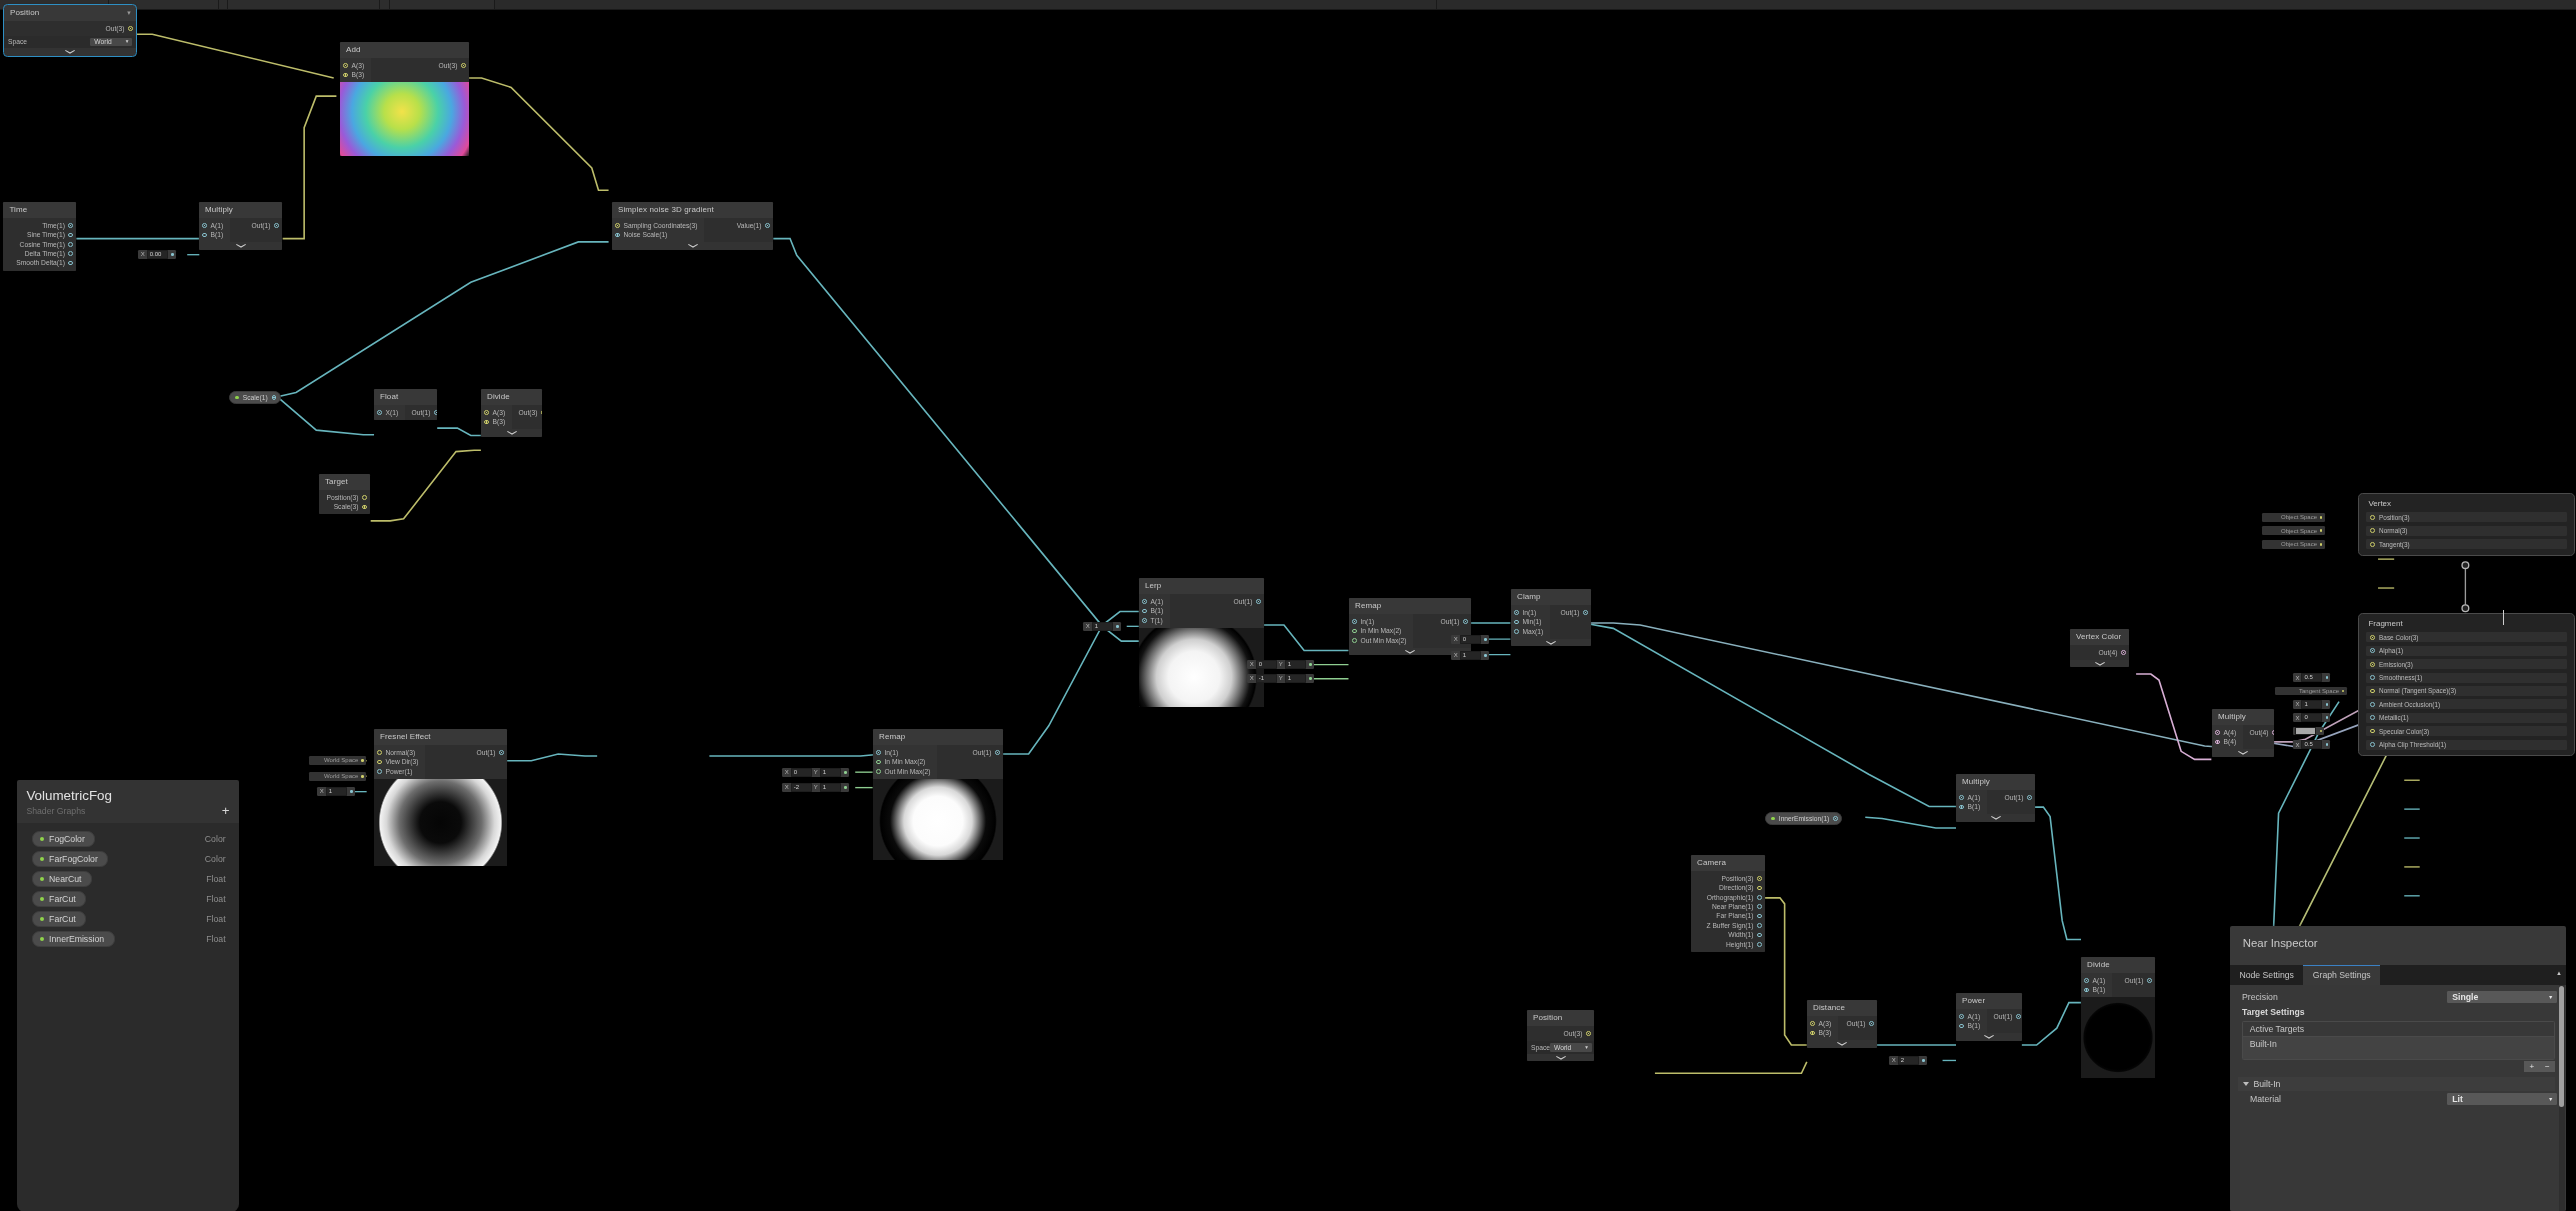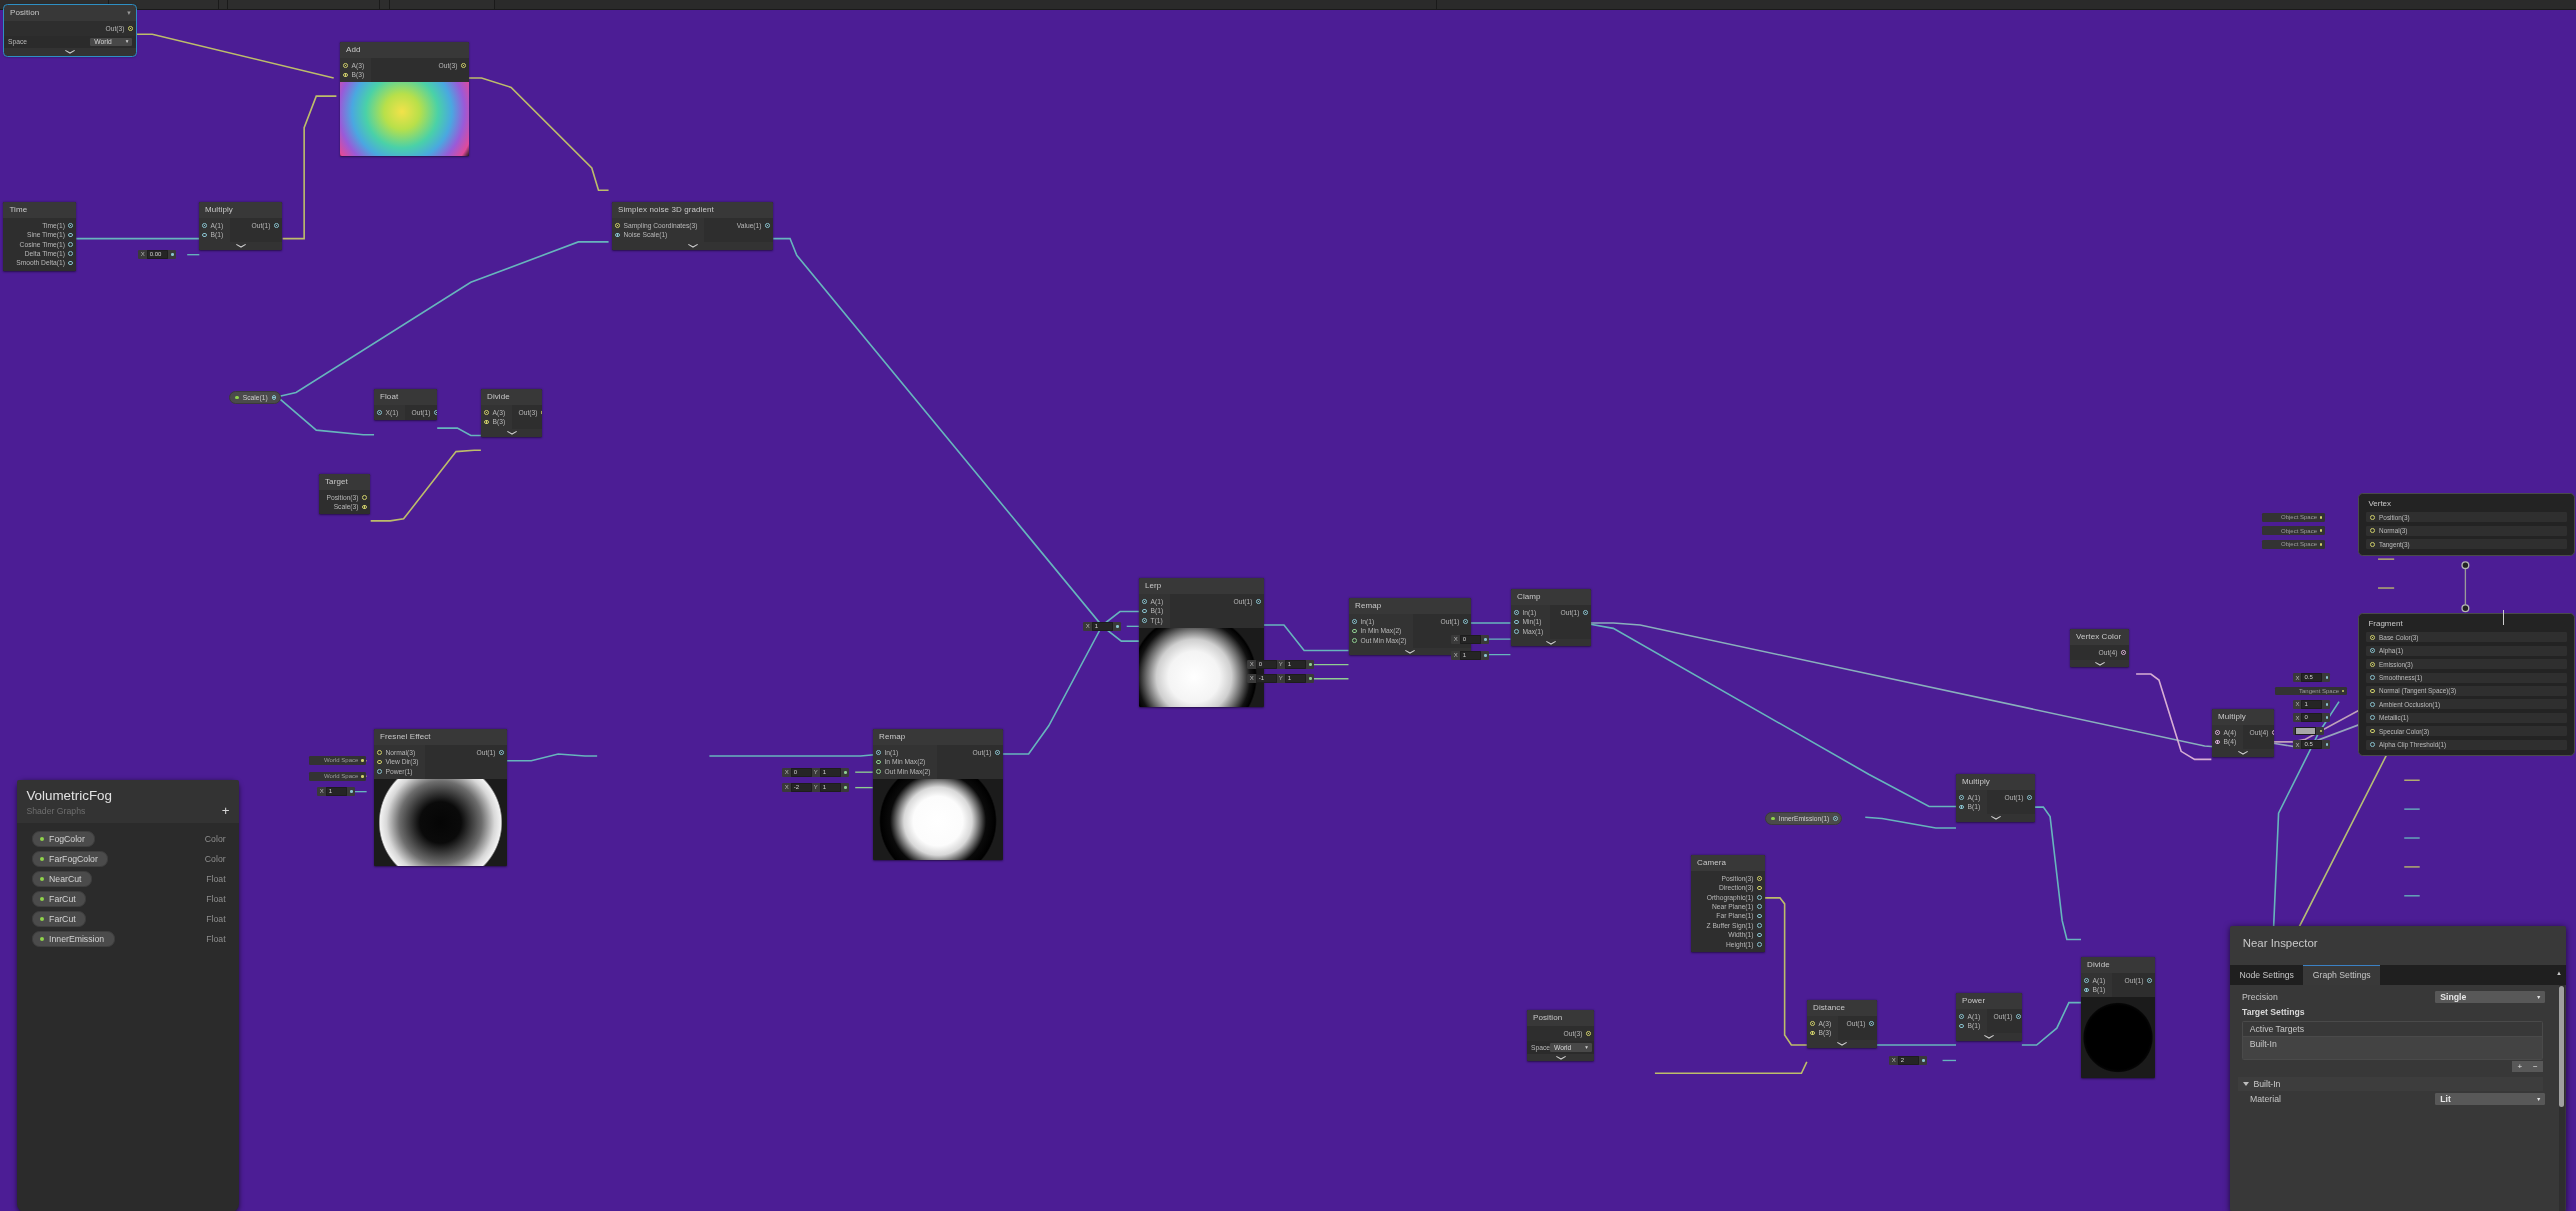--- a/index.html
+++ b/index.html
@@ -2,21 +2,21 @@
 <html style="font-size:10.8px"><head>
 <meta charset="utf-8">
 <style>
   html,body{margin:0;padding:0;background:#1e1e1e;}
   body{
     width:2576px;height:1211px;position:relative;overflow:hidden;
     font-family:"Liberation Sans", sans-serif;
     color:#c4c4c4;
     -webkit-font-smoothing:antialiased;
   }
-  #canvas{position:absolute;inset:0;background:#4c1d95;}
+  #canvas{position:absolute;inset:0;background:#000000;}
   #wires{position:absolute;left:0;top:0;width:2576px;height:1211px;pointer-events:none;}
 
   
   .toolbar{position:absolute;left:0;top:0;width:2576px;height:9.4px;background:#2a2a2a;border-bottom:0.7px solid #1a1a1a;display:flex;align-items:center;}
   .tb-seg{height:8.7px;border-right:0.7px solid #1a1a1a;background:#2d2d2d;}
 
   
   .node{position:absolute;background:#2b2b2b;border-radius:1.3px;box-shadow:0 0.7px 2px rgba(0,0,0,.5);overflow:hidden;}
   .node.sel{outline:0.7px solid #2e8fc4;border-radius:3.4px;}
   .nhead{background:#383838;font-size:8px;color:#c9c9c9;padding:3.4px 5.4px 3.4px 6px;line-height:9.4px;letter-spacing:0.1px;display:flex;align-items:center;justify-content:space-between;}
@@ -79,21 +79,21 @@
   .bb-pill{display:inline-flex;align-items:center;gap:4.7px;background:#4b4b4b;border:0.7px solid #3e3e3e;border-radius:7.4px;height:14px;padding:0 9.4px 0 7.4px;font-size:8.7px;color:#d4d4d4;}
   .bb-pill .gdot{width:4px;height:4px;border-radius:50%;background:#8fd34b;}
   .bb-type{font-size:8.7px;color:#8e8e8e;}
 
   
   .inspector{position:absolute;background:#393939;border-radius:2px;box-shadow:0 1.3px 6.7px rgba(0,0,0,.65);overflow:hidden;}
   .ins-title{font-size:11.4px;color:#c9c9c9;padding:11.4px 0 0 12.8px;height:39px;box-sizing:border-box;}
   .ins-tabs{display:flex;background:#1f1f1f;height:19.5px;align-items:stretch;position:relative;}
   .ins-tab{display:flex;align-items:center;padding:0 9.4px;font-size:8.7px;color:#c6c6c6;}
   .ins-tab.active{background:#393939;border-top:1.3px solid #3b81c4;}
-  .ins-body{background:#383838;padding:4px 12px 0 0;height:calc(100% - 58px);box-sizing:border-box;position:relative;}
+  .ins-body{background:#383838;padding:4px 0 0 0;height:calc(100% - 58px);box-sizing:border-box;position:relative;}
   .ins-row{display:flex;align-items:center;padding:2px 9.4px 2px 12px;font-size:8.7px;color:#c6c6c6;}
   .ins-row .lab{flex:1 1 auto;}
   .ins-row .lab.bold{font-weight:bold;color:#d8d8d8;}
   .ins-drop{background:#585858;border-radius:1.3px;height:12px;min-width:101px;display:flex;align-items:center;justify-content:space-between;padding:0 3.4px 0 5.4px;font-size:8.7px;color:#e6e6e6;font-weight:bold;}
   .ins-drop .ar{font-size:5.4px;}
   .ins-list{margin:2px 10.8px 0 12px;border:0.7px solid #4a4a4a;border-radius:1.3px;}
   .ins-list-head{padding:2px 6.7px;font-size:8.7px;color:#c8c8c8;border-bottom:0.7px solid #4a4a4a;}
   .ins-list-item{padding:2.7px 6.7px 9.4px 6.7px;font-size:8.7px;color:#c8c8c8;background:#434343;}
   .ins-btns{display:flex;justify-content:flex-end;gap:0;margin:1.3px 10.8px 0 0;}
   .ins-btn{background:#585858;width:15.5px;height:10.8px;display:flex;align-items:center;justify-content:center;font-size:8px;color:#e6e6e6;}

